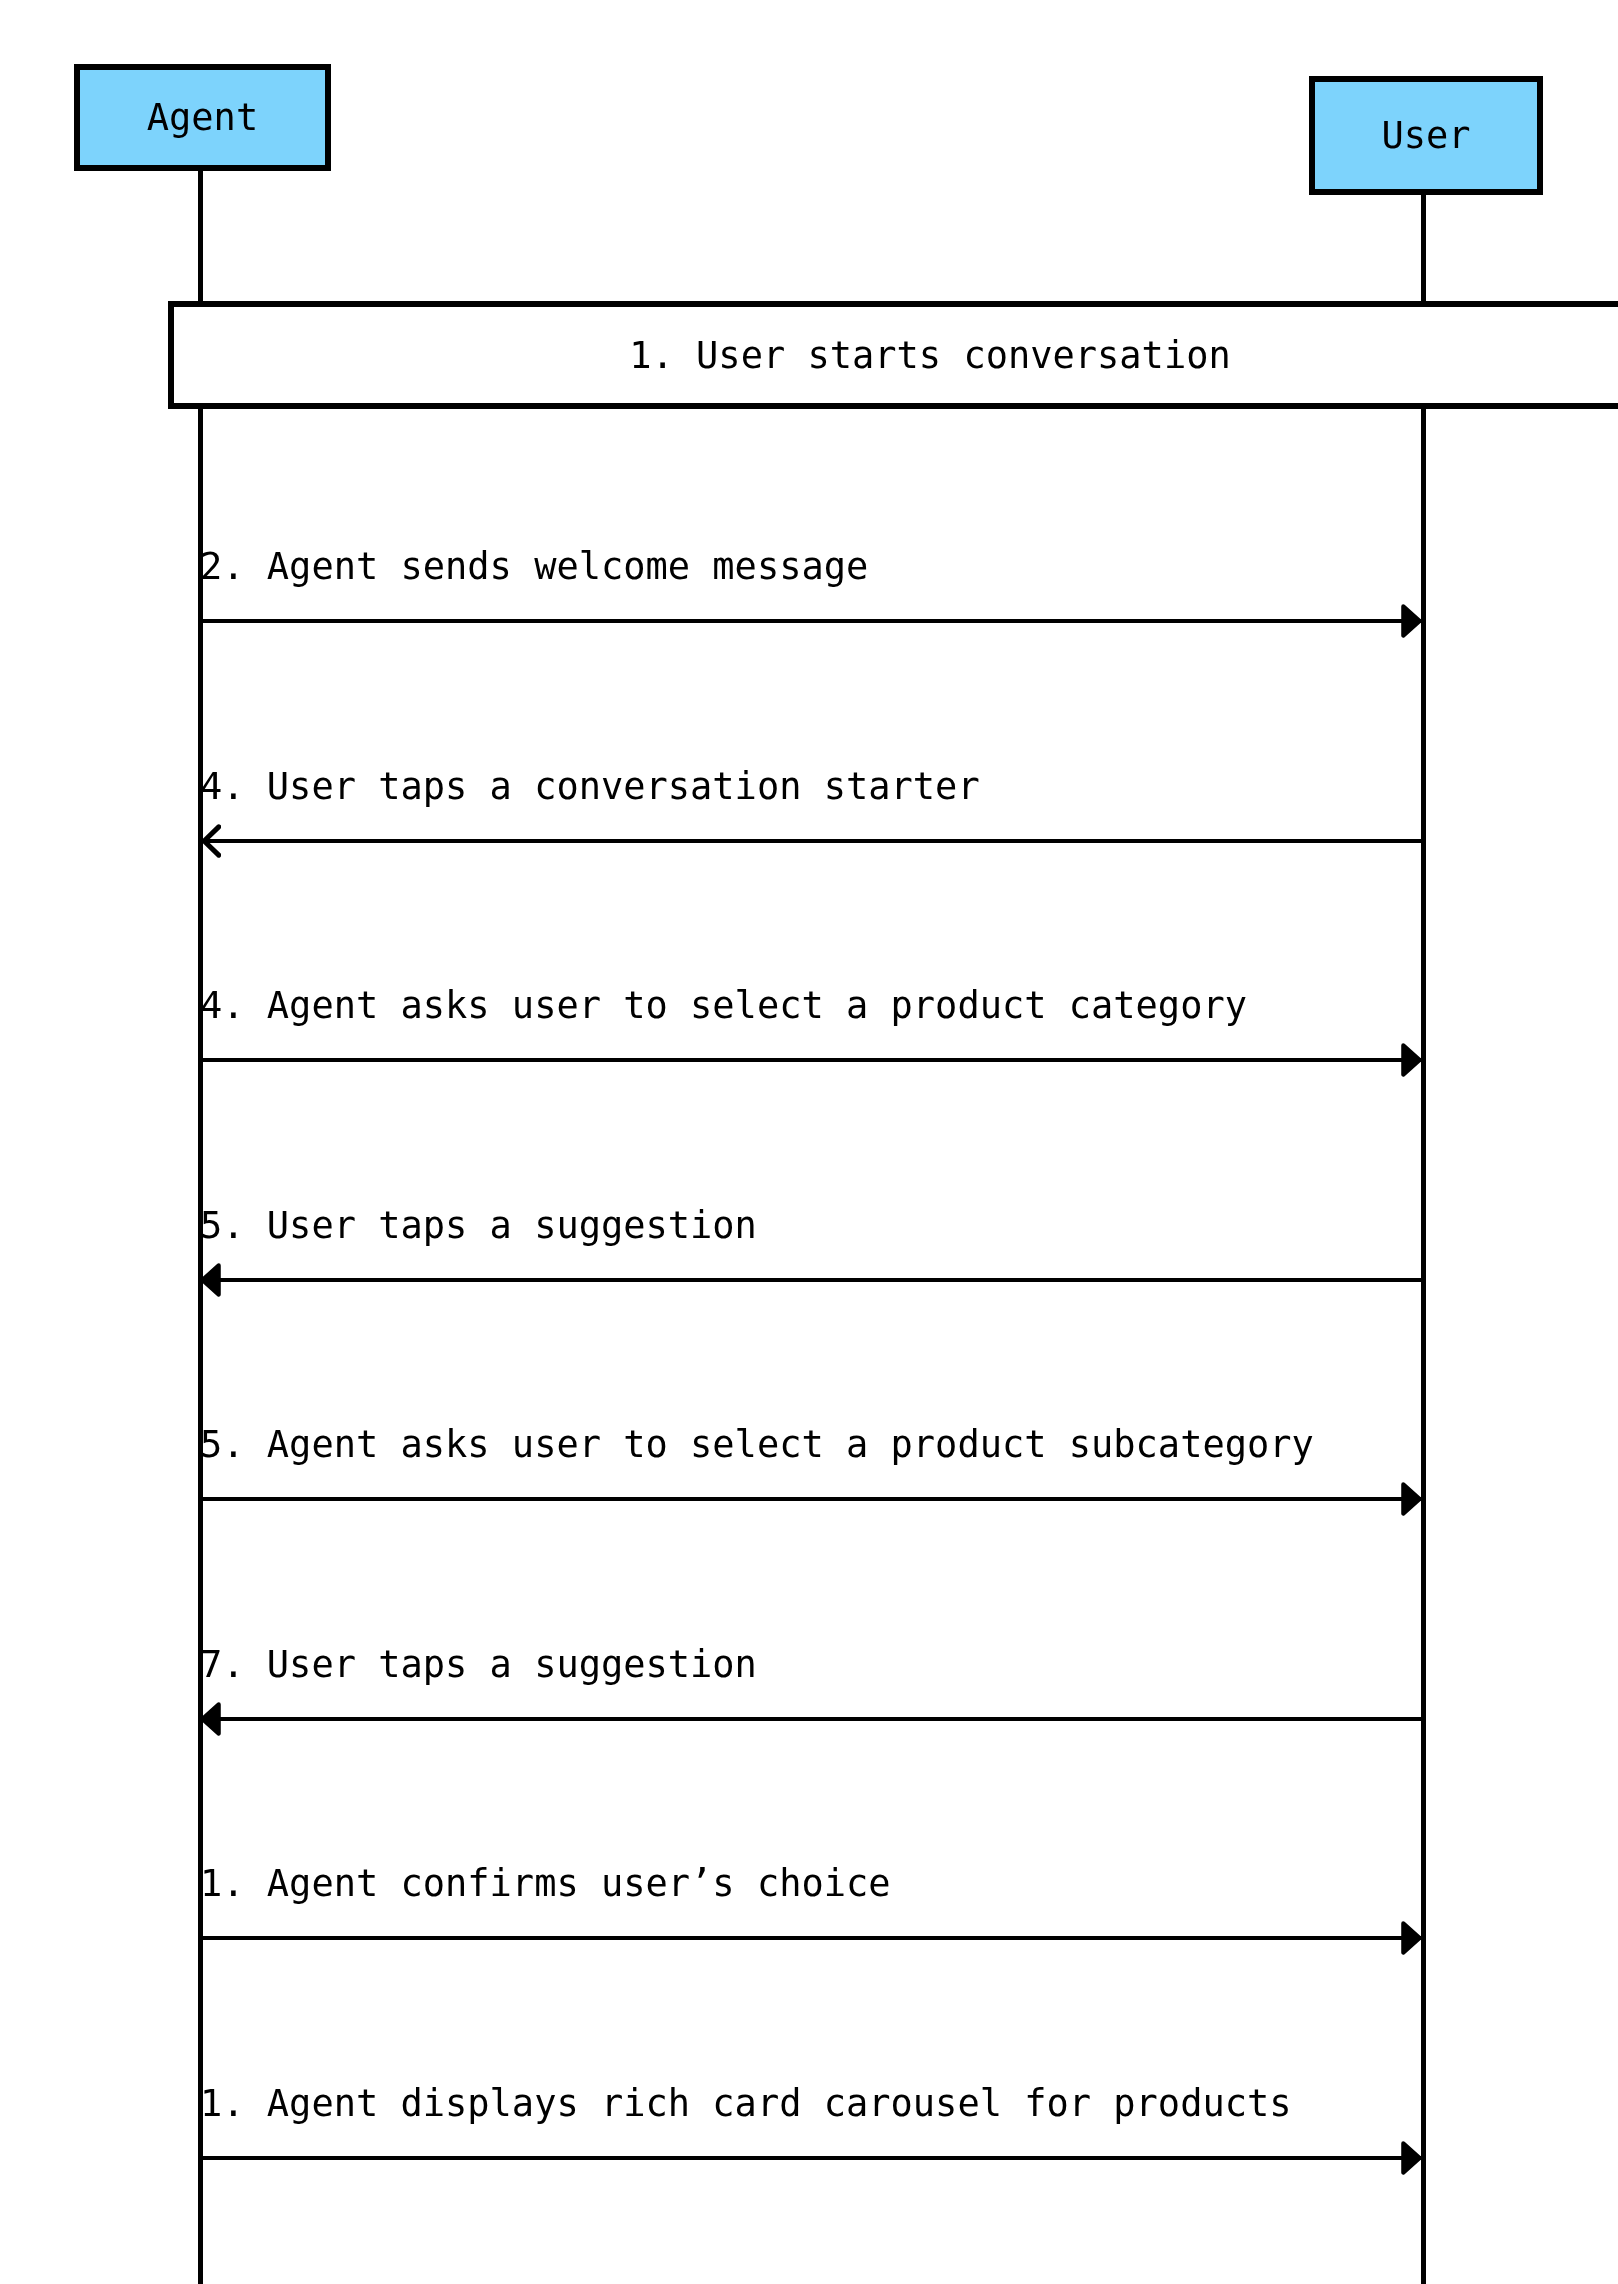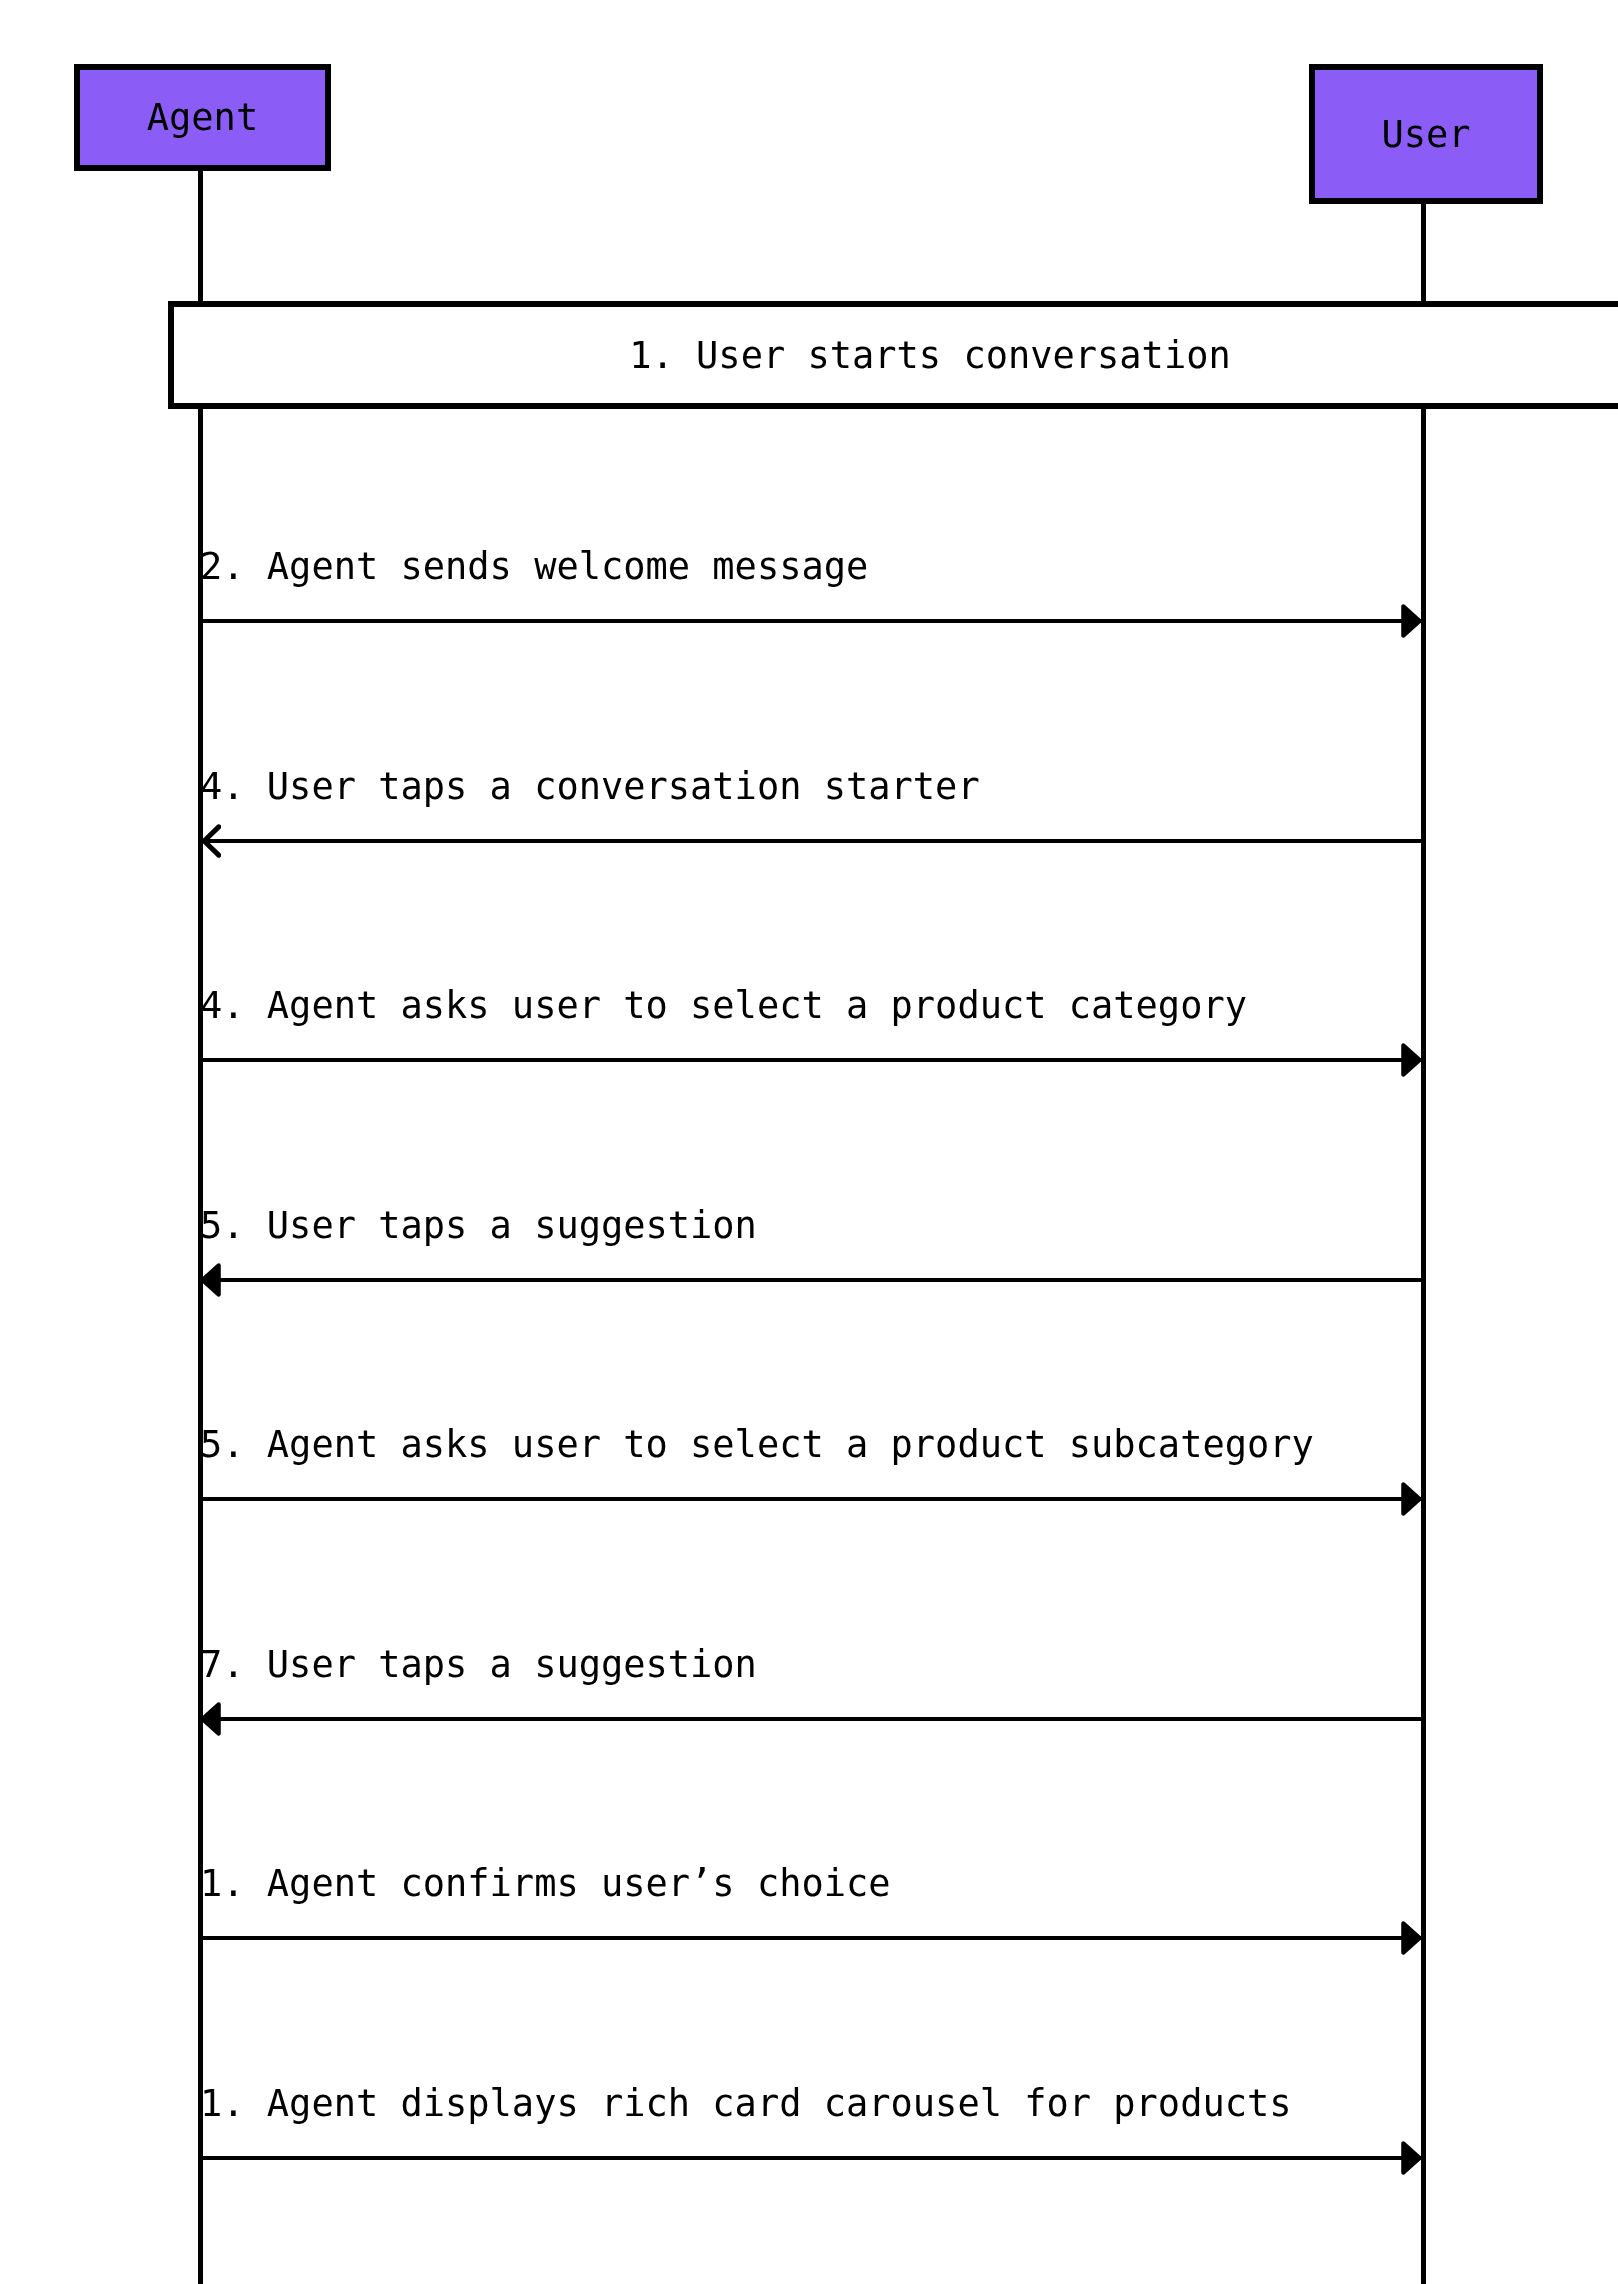--- a/index.html
+++ b/index.html
@@ -20,21 +20,21 @@
     top: 171px;
     width: 4.6px;
     height: 3029px;
     background: #000000;
     z-index: 1;
   }
   .actor-box {
     position: absolute;
     box-sizing: border-box;
     border: 6.4px solid #000000;
-    background: #8b5cf6;
+    background: #7dd3fc;
     display: flex;
     align-items: center;
     justify-content: center;
     font-size: 37px;
     z-index: 3;
   }
   .note-banner {
     position: absolute;
     left: 168px;
     top: 301px;
@@ -85,21 +85,21 @@
 <body>
 
 <div class="canvas">
 
   <div class="lifeline" style="left:198px"></div>
   <div class="lifeline" style="left:1421px"></div>
 
   <div class="actor-box" style="left:74px; top:64px; width:257px; height:107px">
     <span>Agent</span>
   </div>
-  <div class="actor-box" style="left:1309px; top:64px; width:234px; height:140px">
+  <div class="actor-box" style="left:1309px; top:76px; width:234px; height:119px">
     <span>User</span>
   </div>
 
   <div class="note-banner">
     <span>1. User starts conversation</span>
   </div>
 
   <div class="msg" style="top:621px">
     <div class="msg-label">2. Agent sends welcome message</div>
     <div class="msg-line"></div>

